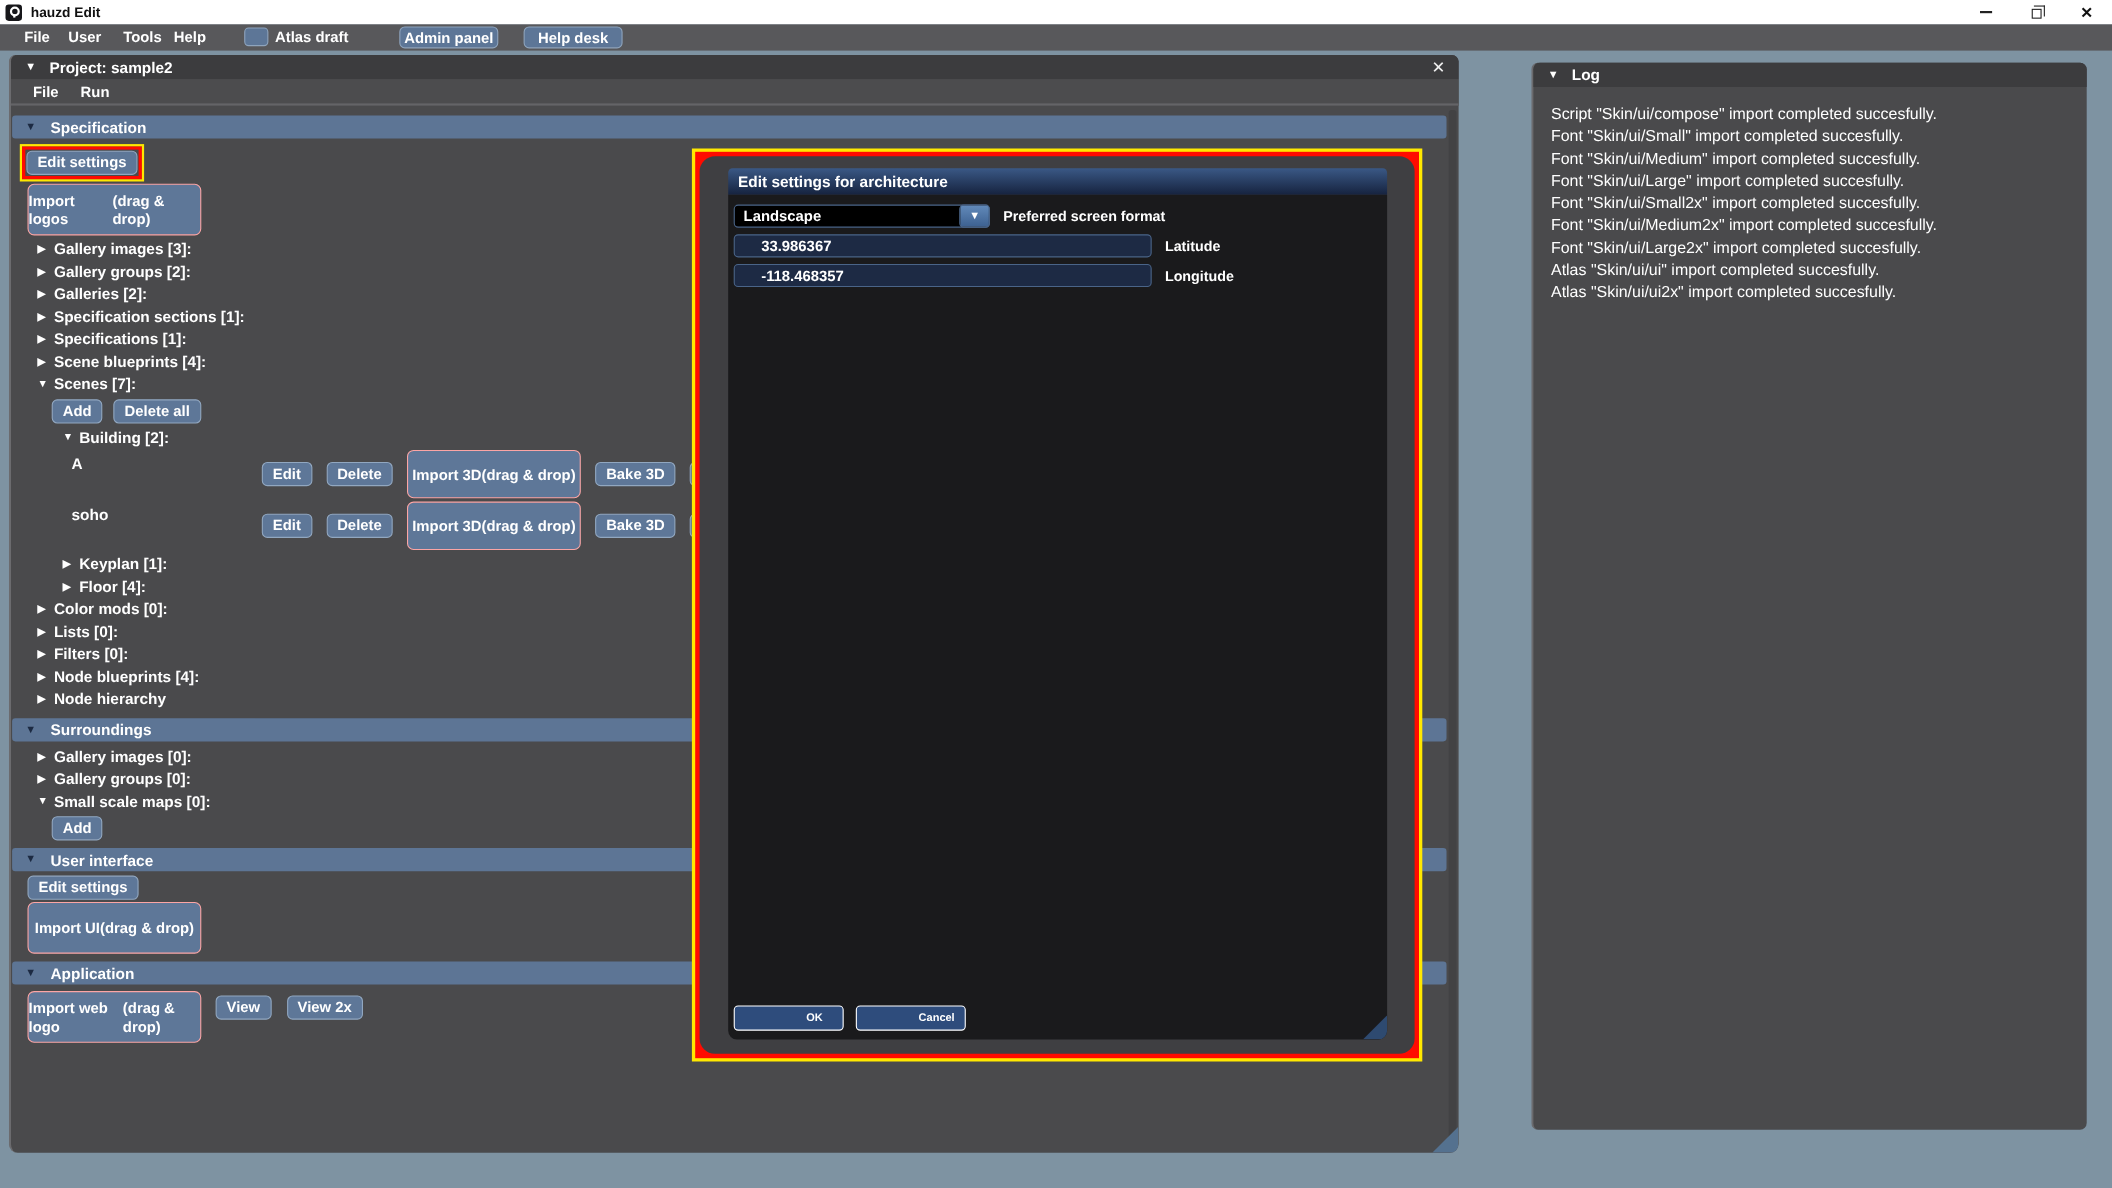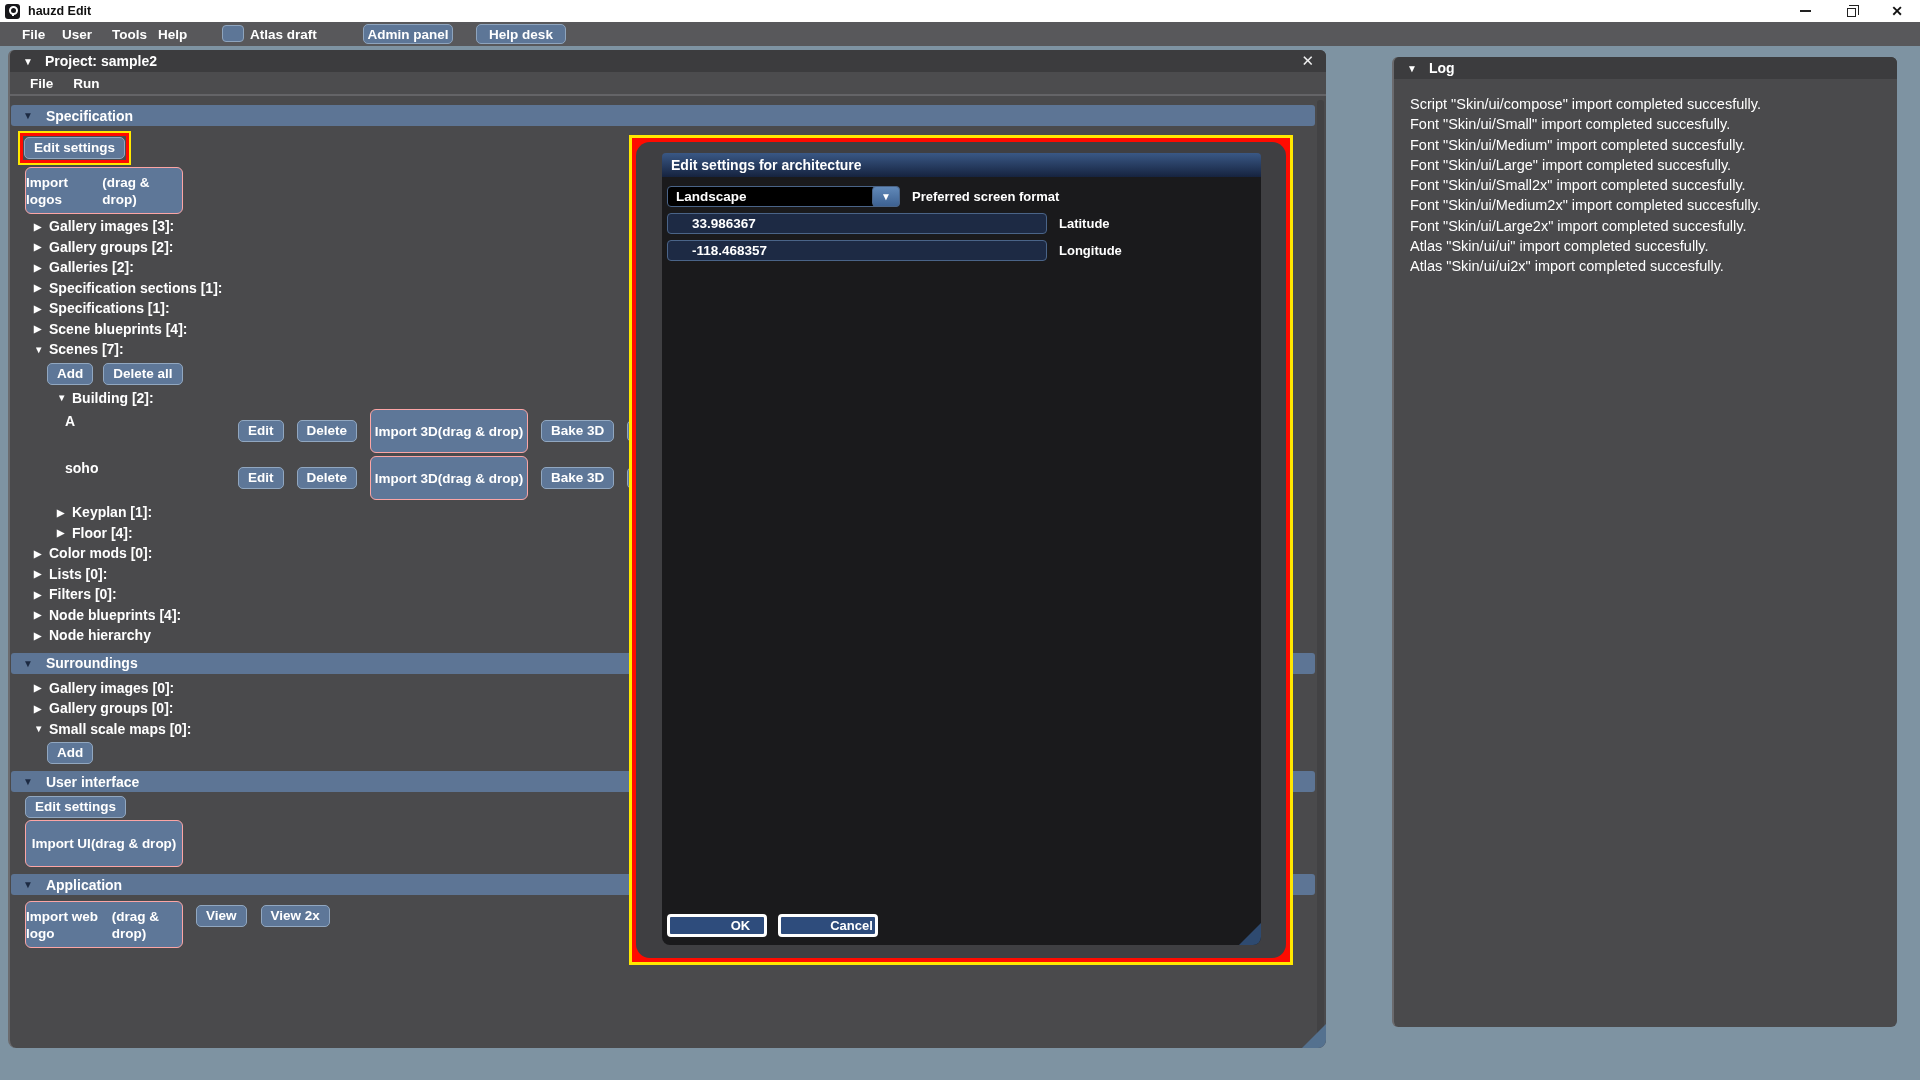--- a/index.html
+++ b/index.html
@@ -69,21 +69,21 @@
   .dialog-window { width:100%; height:100%; background:#3f3f42; padding:11px 25px 13px 26px; display:flex; flex-direction:column;border-radius:14px; }
   .dialog-titlebar { height:24px; flex:0 0 24px; background:linear-gradient(#3a5885,#16233f); border-radius:4px 4px 0 0; color:#fff; font-size:14px; font-weight:700; line-height:24px; padding-left:9px; }
   .dialog-content { flex:1; background:#1a1a1c; border-radius:0 0 8px 8px; position:relative; display:flex; flex-direction:column; padding:9px 0 8px 5px; }
   .drow { display:flex; align-items:center; margin-bottom:6px; height:21px; flex:0 0 21px; }
   .dselect { width:233px; height:21px; background:#000000; border:1px solid #4a6488; border-radius:4px; display:flex; align-items:center; color:#fff; font-weight:700; font-size:13.5px; position:relative; cursor:default; }
   .dselect .val { margin-left:8px; }
   .dselect .dd { position:absolute; right:-1px; top:-1px; width:28px; height:21px; background:linear-gradient(#6189b9,#3d6191); border:1px solid #4a6488; border-radius:4px; display:flex; align-items:center; justify-content:center; color:#fff; font-size:10px; }
   .dinput { width:380px; height:21px; background:#1d2a44; border:1px solid #4a6488; border-radius:4px; color:#fff; font-weight:600; font-size:13.5px; padding-left:24px; font-family:inherit; }
   .dlabel { color:#fff; font-size:13px; font-weight:700; margin-left:12px; }
   .dfooter { margin-top:auto; display:flex; gap:11px; }
-  .dbtn { width:100px; height:23px; background:#2e4c7c; border:3px solid #ffffff; border-radius:4px; color:#fff; font-weight:700; font-size:13px; display:flex; align-items:center; justify-content:center; cursor:default;padding-left:47px; }
+  .dbtn { width:100px; height:23px; background:#2e4c7c; border:1px solid #ffffff; border-radius:4px; color:#fff; font-weight:700; font-size:10px; display:flex; align-items:center; justify-content:center; cursor:default;padding-left:47px; }
   .dialog-grip { position:absolute; right:0; bottom:0; width:0; height:0; border-bottom:22px solid #2e4a70; border-left:22px solid transparent; border-radius:0 0 8px 0; }
 </style>
 </head>
 <body>
 
 <div class="desktop">
 
   <div class="titlebar">
     <div class="app-icon"></div>
     <span class="app-title">hauzd Edit</span>

